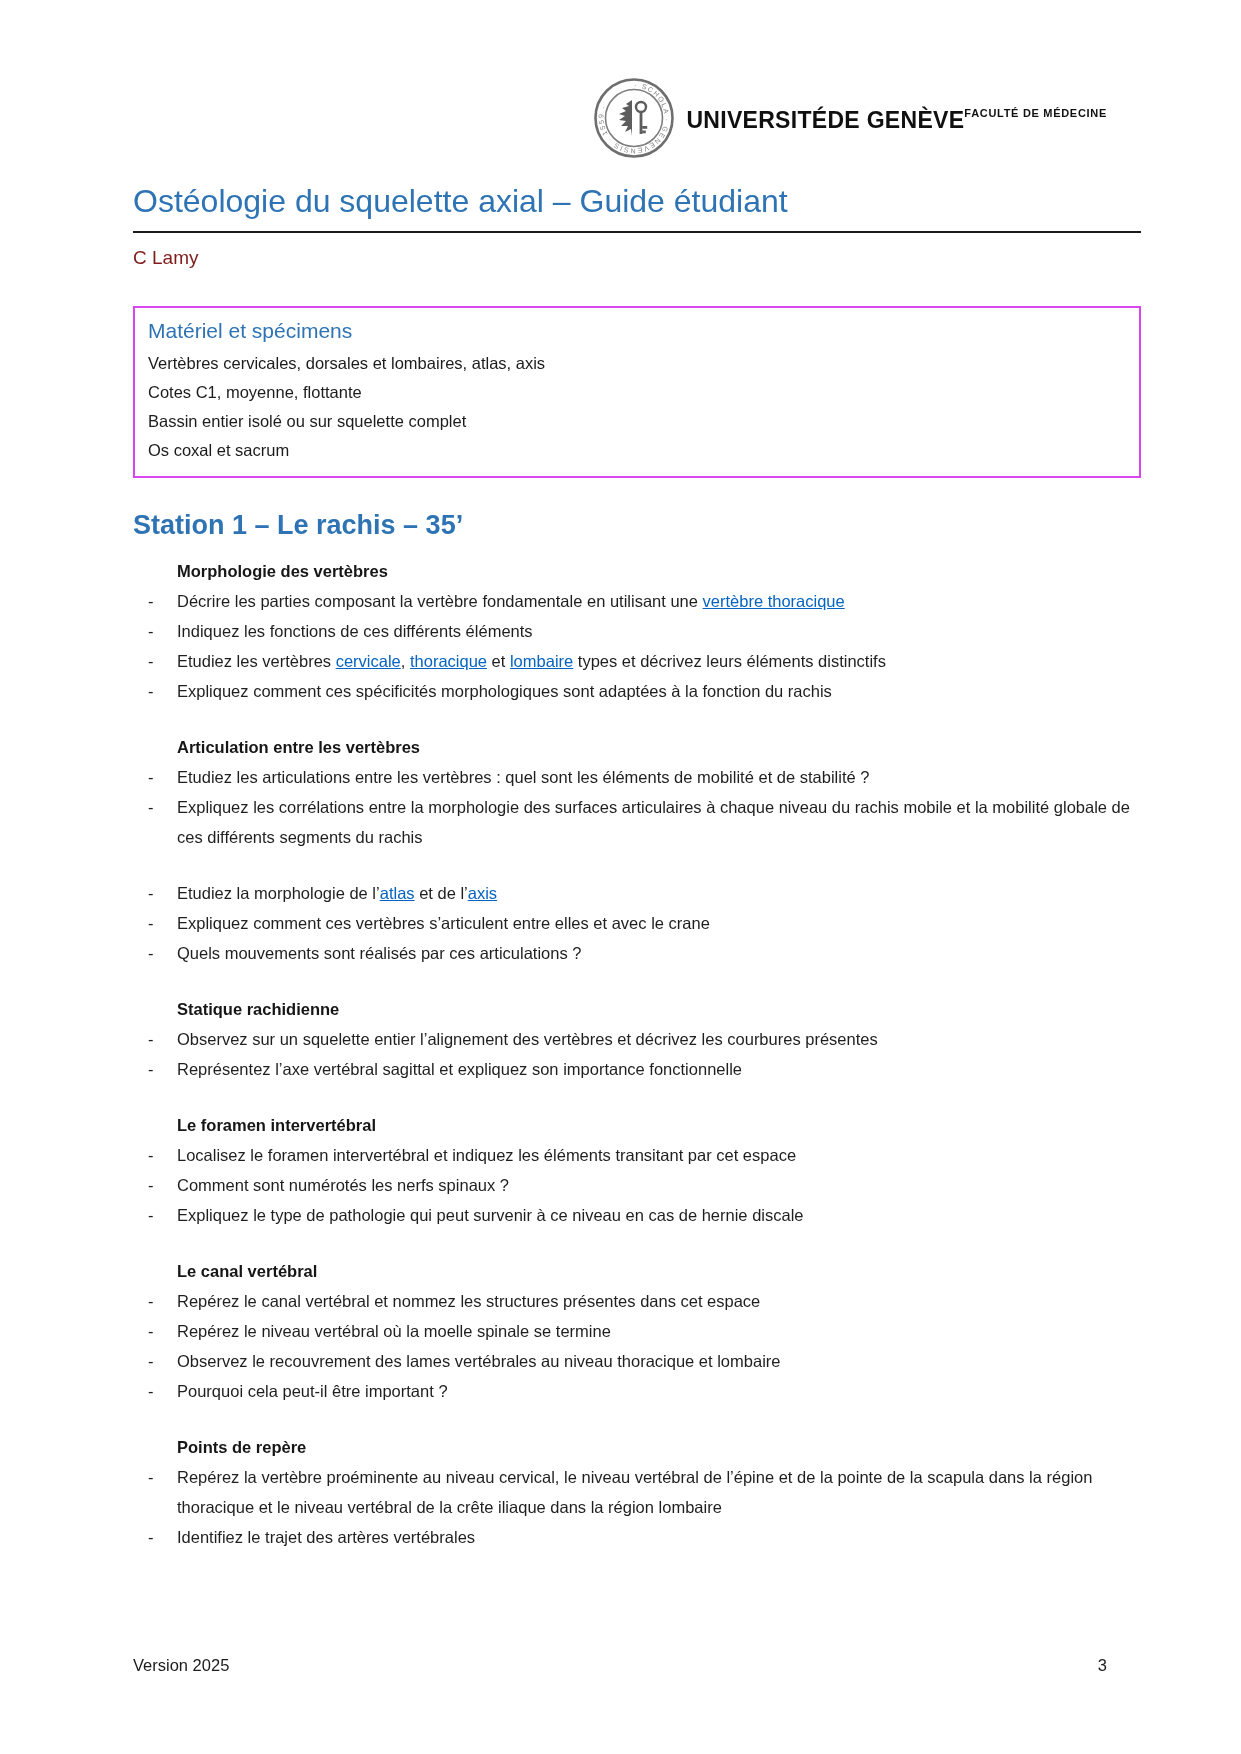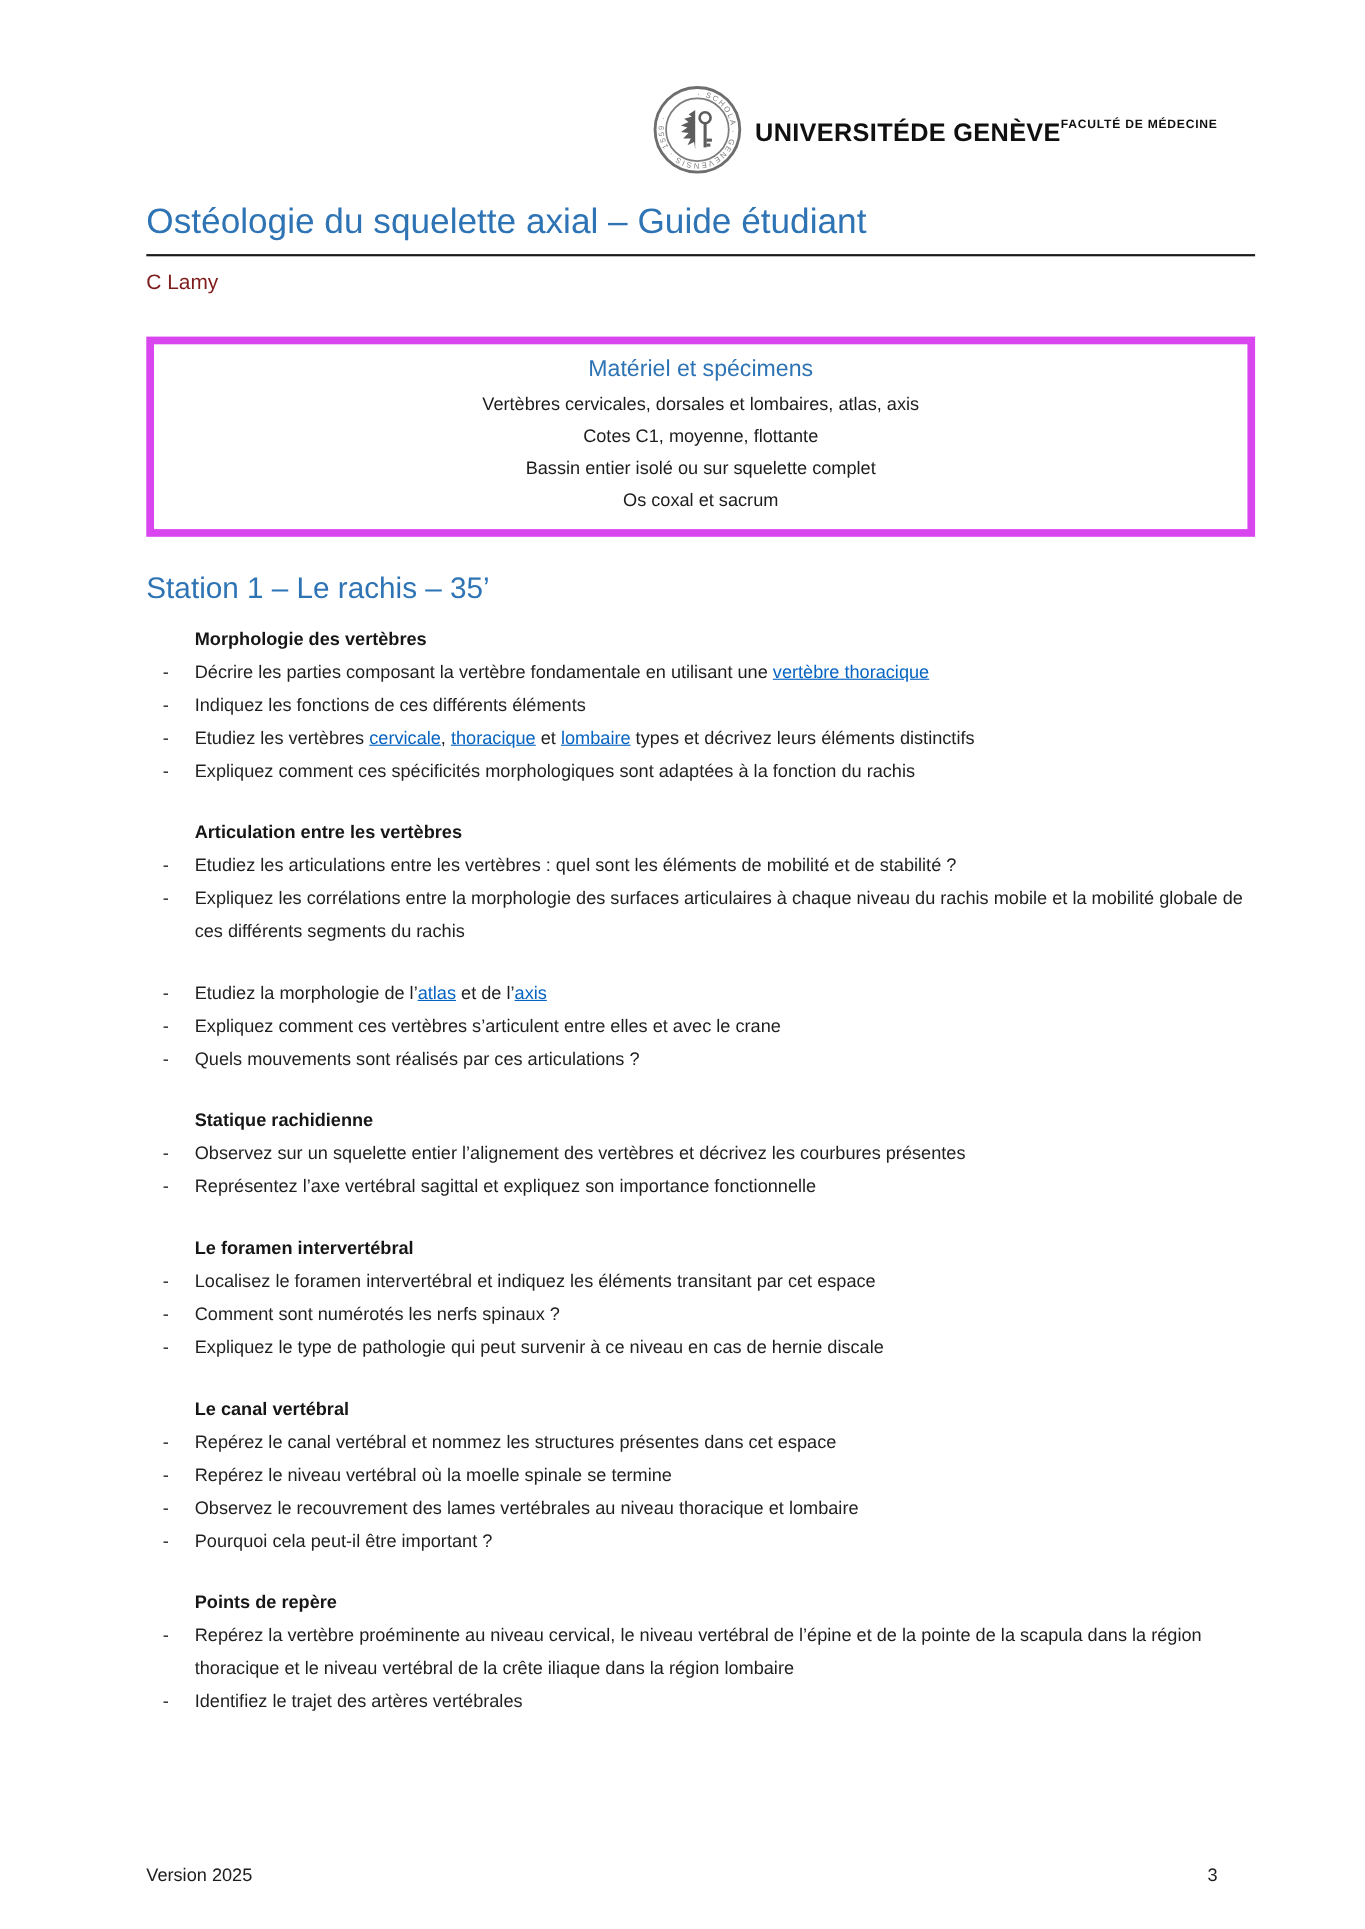--- a/index.html
+++ b/index.html
@@ -13,34 +13,34 @@
   .logo{position:absolute;top:74px;right:134px;display:flex;align-items:center;gap:10px;}
   .logo-text{display:flex;flex-direction:row;}
   .logo-name{font-size:23px;font-weight:bold;line-height:27px;letter-spacing:0.3px;color:#101010;}
   .logo-sep{height:2px;background:#101010;margin:5px 0 4px;}
   .logo-fac{font-size:11px;font-weight:bold;letter-spacing:0.7px;color:#101010;}
   
   .title{padding-top:182px;font-size:32px;line-height:38px;color:#2E74B5;font-weight:400;}
   .title-rule{height:2px;background:#1a1a1a;margin-top:11px;}
   .author{margin-top:14px;font-size:19px;color:#7f1d1d;}
   
-  .box{margin-top:37px;border:7px solid #d946ef;padding:5px 13px 11px;text-align:center;}
+  .box{margin-top:37px;border:2px solid #d946ef;padding:5px 13px 11px;}
   .box-heading{font-size:21px;line-height:36px;color:#2E74B5;}
   .box-item{font-size:16.5px;line-height:29px;color:#1c1c1c;}
   
-  .station{margin-top:30px;font-size:27px;line-height:34px;color:#2E74B5;font-weight:400;}
+  .station{margin-top:30px;font-size:27px;line-height:34px;color:#2E74B5;font-weight:700;}
   .section{margin-top:26px;}
   .section.first{margin-top:14px;}
   .sec-heading{font-size:16.5px;font-weight:700;margin-left:44px;line-height:30px;color:#161616;}
   .bullet{display:flex;font-size:16.5px;line-height:30px;}
   .dash{flex:0 0 44px;padding-left:15px;box-sizing:border-box;}
   .bt{margin:0;flex:1;padding-right:2px;}
   a.lnk{color:#0563C1;text-decoration:underline;cursor:pointer;}
   
-  .footer{position:absolute;left:133px;right:134px;top:1696px;display:flex;justify-content:space-between;font-size:16.5px;color:#1c1c1c;}
+  .footer{position:absolute;left:133px;right:134px;top:1656px;display:flex;justify-content:space-between;font-size:16.5px;color:#1c1c1c;}
 </style>
 </head>
 <body>
 
 <div class="page">
 
   <div class="logo">
     <span>
       <svg width="84" height="88" viewBox="0 0 84 88">
         <defs>

